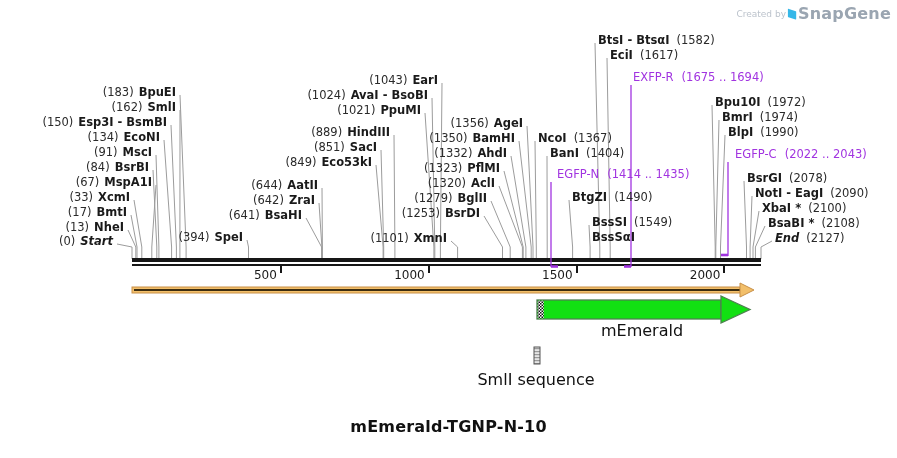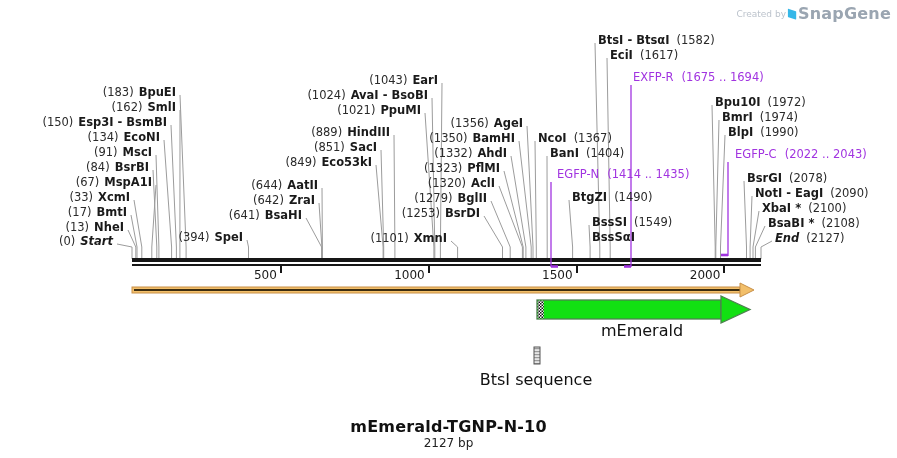--- a/index.html
+++ b/index.html
@@ -164,18 +164,17 @@
 
 <div class="credit">
   <span>Created by</span>
   <svg width="10" height="12" viewBox="0 0 10 12">
     <path d="M1.2 0.8 L8.8 3.2 Q9.2 3.3 9.2 3.8 L9.2 11 Q9.2 11.6 8.6 11.4 L1.4 9.2 Q0.9 9 0.9 8.5 L0.9 1.3 Q0.9 0.7 1.2 0.8 Z" fill="#35b7e8"></path>
   </svg>
   <span class="brand">SnapGene</span>
 </div>
 
 <div class="feat-label" id="memerald-label" style="left: 642px; top: 321px;">mEmerald</div>
-<div class="feat-label" id="kozak-label" style="left: 536px; top: 370px;">BtsI sequence</div>
+<div class="feat-label" id="kozak-label" style="left: 536px; top: 370px;">SmlI sequence</div>
 
 <div class="title">mEmerald-TGNP-N-10</div>
-<div class="subtitle">2127 bp</div>
 
 </div>
 
 </body></html>

